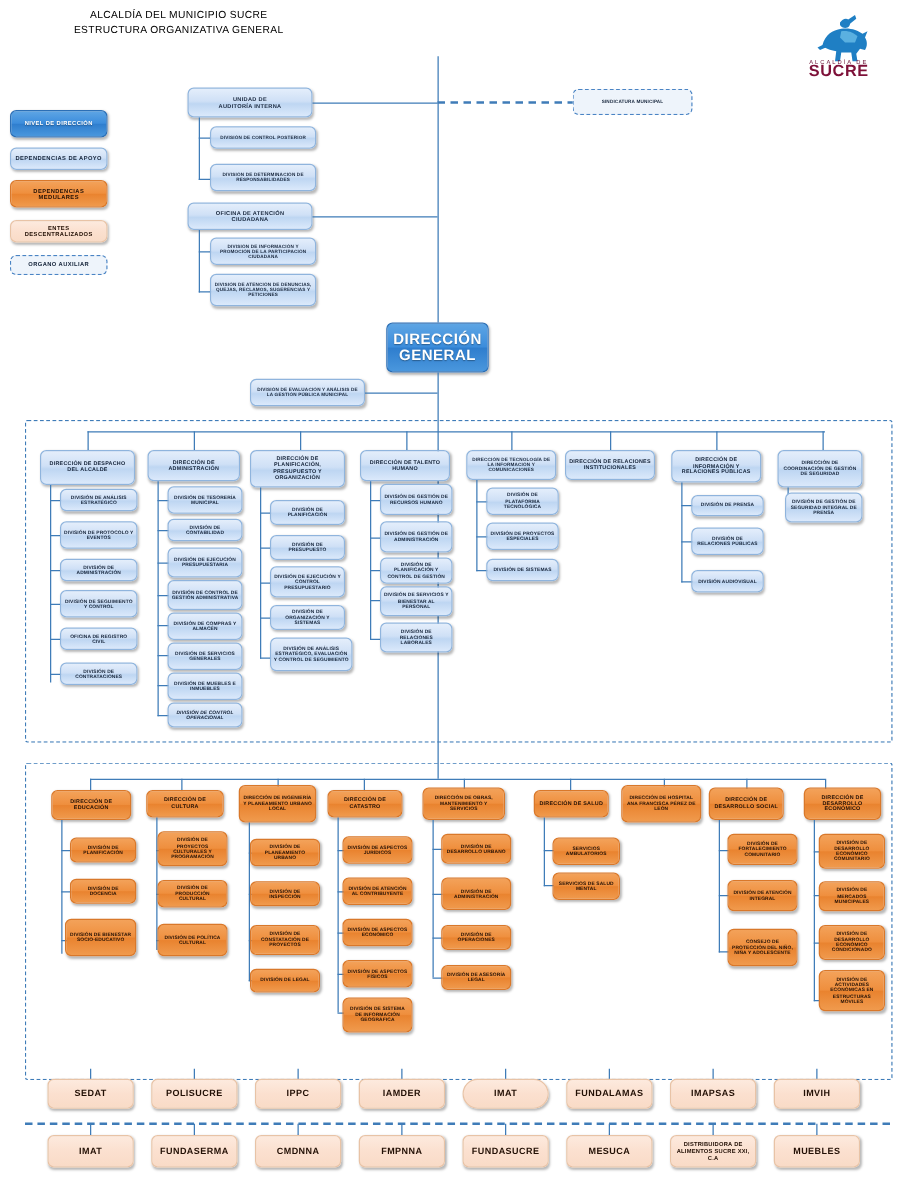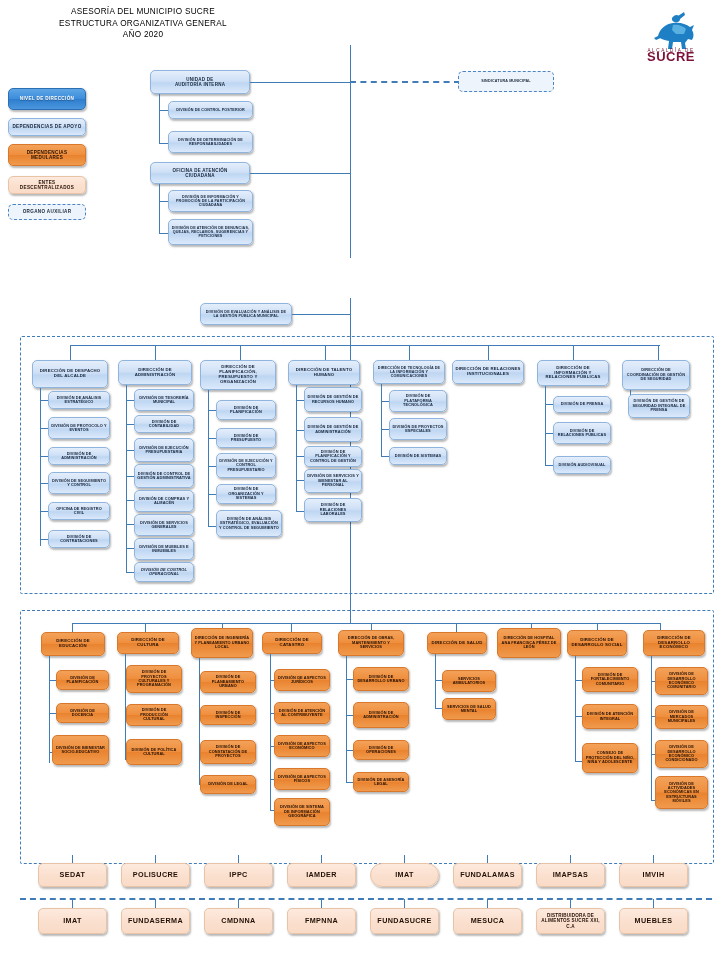--- a/index.html
+++ b/index.html
@@ -77,23 +77,22 @@
   .fs-div{font-size:3.9px;letter-spacing:.1px;font-weight:bold;}
   .fs-ent{font-size:7.2px;letter-spacing:.4px;font-weight:bold;}
   .fs-ent-sm{font-size:4.6px;letter-spacing:.2px;font-weight:bold;}
 </style>
 </head>
 <body>
 
 <div id="root">
 
   <div class="abs title">
-    <div>ASESORÍA DEL MUNICIPIO  SUCRE</div>
+    <div>ALCALDÍA DEL MUNICIPIO  SUCRE</div>
     <div>ESTRUCTURA  ORGANIZATIVA  GENERAL</div>
-    <div>AÑO 2020</div>
   </div>
 
   <div class="abs logo">
     <svg width="86" height="56" viewBox="0 0 86 56">
       <g fill="#1f7fc4">
         <path d="M30 30 C32 22 38 18 45 17 C52 16 58 18 62 21 L66 19 L64 24 C66 27 66 31 64 34 L60 33 L57 37 L58 43 L54 43 L53 36 L45 36 L44 43 L40 43 L41 35 C36 34 32 33 30 30 Z"></path>
         <path d="M44 12 C46 9 49 8 51 10 C53 12 52 15 50 16 C48 17 45 16 44 14 Z"></path>
         <path d="M50 10 L56 6 L57 9 L52 13 Z"></path>
         <path d="M34 28 L26 32 L28 34 L35 31 Z"></path>
       </g>
@@ -153,20 +152,24 @@
   <div class="ln v" style="left:159px;top:184px;height:50px;"></div>
   <div class="ln h" style="left:159px;top:201px;width:10px;"></div>
   <div class="abs box blue-light fs-sub" style="left:168px;top:190px;width:85px;height:22px;">
     <span>DIVISIÓN DE INFORMACIÓN Y PROMOCIÓN DE LA PARTICIPACIÓN CIUDADANA</span>
   </div>
   <div class="ln h" style="left:159px;top:233px;width:10px;"></div>
   <div class="abs box blue-light fs-sub" style="left:168px;top:219px;width:85px;height:26px;">
     <span>DIVISIÓN DE ATENCIÓN DE DENUNCIAS, QUEJAS, RECLAMOS, SUGERENCIAS Y PETICIONES</span>
   </div>
 
+  <div class="abs box blue-strong fs-dg" style="left:309px;top:258px;width:82px;height:40px;flex-direction:column;">
+    <span>DIRECCIÓN</span>
+    <span>GENERAL</span>
+  </div>
   <div class="ln v" style="left:349.5px;top:298px;height:325px;"></div>
 
   <div class="abs box blue-light fs-sub" style="left:200px;top:303px;width:92px;height:22px;">
     <span>DIVISIÓN   DE EVALUACIÓN   Y ANÁLISIS  DE LA GESTIÓN PÚBLICA MUNICIPAL</span>
   </div>
   <div class="ln h" style="left:292px;top:314px;width:58px;"></div>
 
   <div class="dashbox" style="left:20px;top:336px;width:692px;height:256px;"></div>
 
   <div class="ln h" style="left:70px;top:345px;width:590px;"></div>

